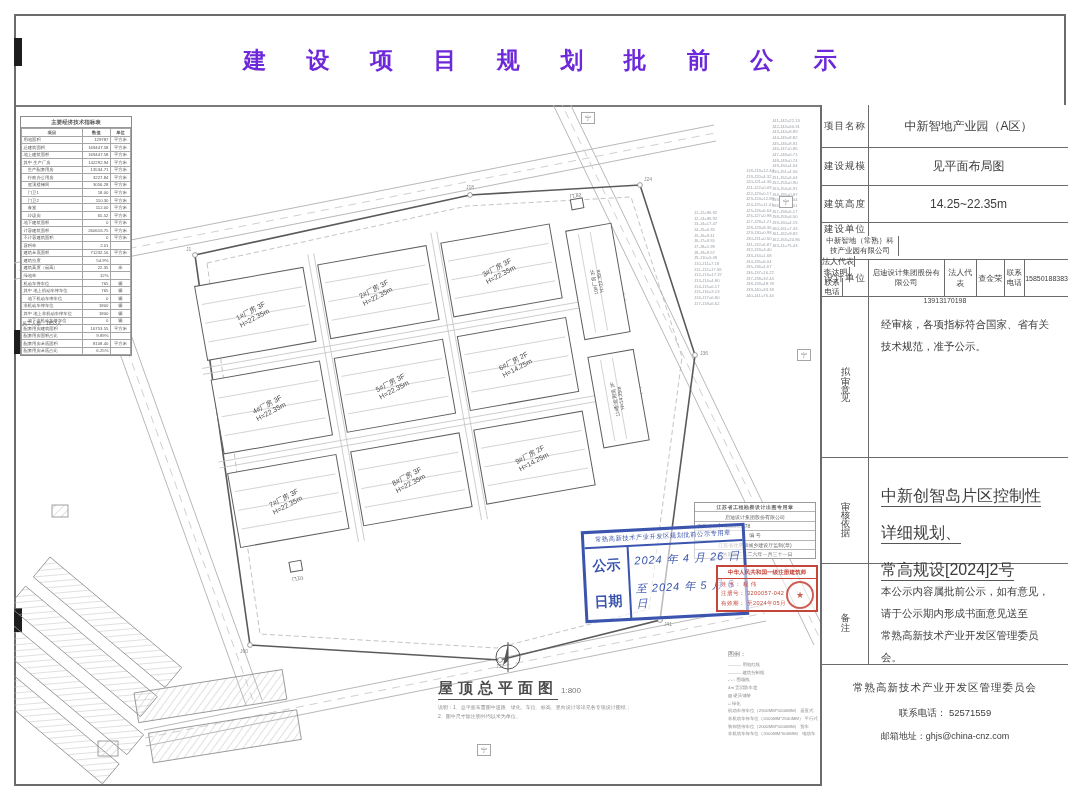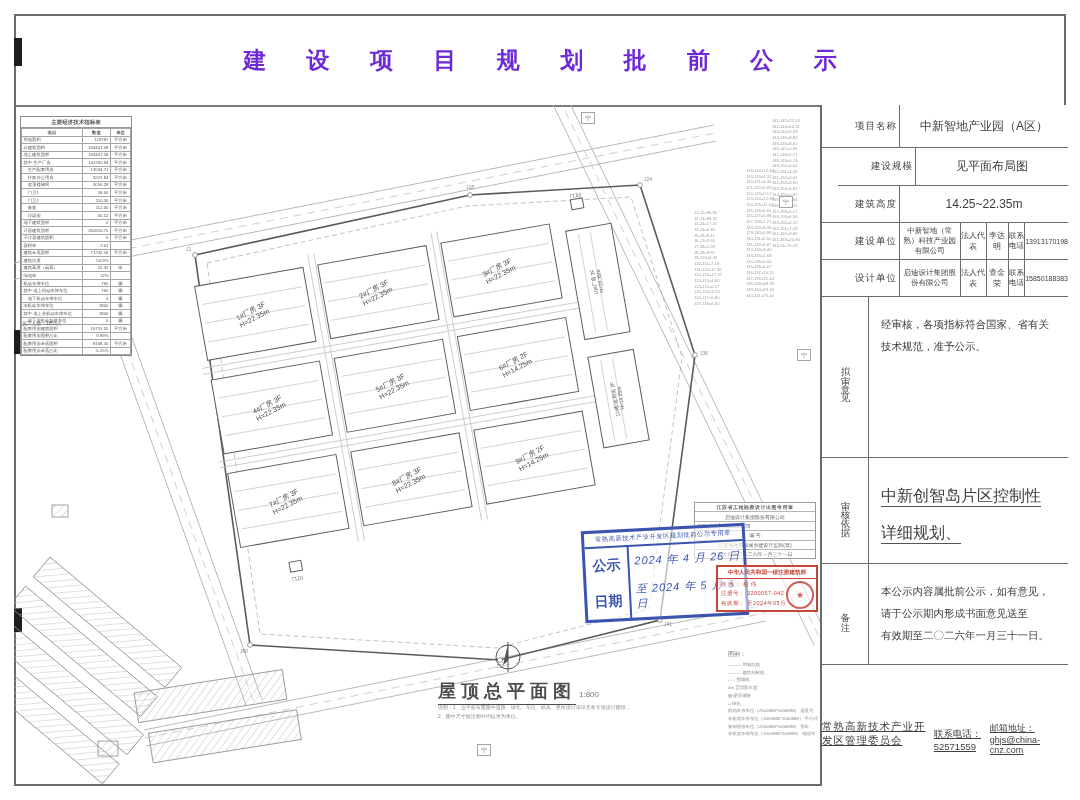--- a/index.html
+++ b/index.html
@@ -9,29 +9,29 @@
   .edge-tab{position:absolute;left:14px;width:8px;background:#1d1d1d;}
   
   .hdr{position:absolute;left:16px;top:16px;width:1048px;height:89px;border-bottom:2px solid #7a7a7a;
        display:flex;align-items:center;justify-content:center;}
   .hdr .t{font-size:23px;font-weight:600;letter-spacing:17px;color:#6d28d9;padding-left:17px;}
   
   .panel{position:absolute;left:820px;top:105px;width:246px;height:681px;border-left:2px solid #6b6b6b;
          display:flex;flex-direction:column;background:#fff;}
   .prow{display:flex;border-bottom:1px solid #6b6b6b;}
   .plabel{width:46px;min-width:46px;border-right:1px solid #6b6b6b;display:flex;align-items:center;justify-content:center;
-          font-size:9.5px;letter-spacing:1px;color:#444;text-align:center;padding-left:31px;}
+          font-size:9.5px;letter-spacing:1px;color:#444;text-align:center;}
   .plabel.vert{writing-mode:vertical-lr;letter-spacing:9px;padding:6px 0;}
   .pval{flex:1;display:flex;align-items:center;justify-content:center;font-size:12px;color:#3d3d3d;text-align:center;}
   .subcell{display:flex;align-items:center;justify-content:center;text-align:center;border-right:1px solid #6b6b6b;color:#3d3d3d;}
   .subcell:last-child{border-right:none;}
   .opinion,.remark{flex:1;font-size:10.5px;line-height:2.1;padding:16px 12px;color:#3d3d3d;white-space:pre-line;}
   .basis{flex:1;font-size:16px;line-height:2.3;padding:20px 12px;color:#3d3d3d;}
   .basis span{border-bottom:1px solid #555;padding-bottom:2px;}
-  .pfooter{flex:1;display:flex;flex-direction:row;align-items:center;padding-top:16px;text-decoration:underline;}
+  .pfooter{flex:1;display:flex;flex-direction:column;align-items:center;padding-top:16px;}
   .pfooter .org{font-size:10.5px;letter-spacing:1px;color:#3d3d3d;}
   .pfooter .tel{font-size:9.5px;margin-top:12px;color:#3d3d3d;}
   .pfooter .mail{font-size:9px;margin-top:10px;color:#3d3d3d;}
   
   .ind{position:absolute;left:20px;top:116px;width:110px;background:#fff;border:1px solid #8a8a8a;font-size:4.3px;color:#555;}
   .ind .cap{font-size:5.5px;text-align:center;padding:1.5px 0;border-bottom:0.5px solid #999;font-weight:bold;}
   .ind table{border-collapse:collapse;width:100%;}
   .ind th,.ind td{border:0.5px solid #a5a5a5;padding:0.6px 1.5px;line-height:1.25;}
   .ind th{font-weight:bold;text-align:center;}
   .ind td:nth-child(2){text-align:right;}
@@ -55,21 +55,21 @@
   .stamp-red .sr-seal{position:absolute;right:2px;top:14px;width:24px;height:24px;border:2px solid #c4453a;border-radius:50%;
                       display:flex;align-items:center;justify-content:center;font-size:9px;opacity:0.85;}
   .certbox{position:absolute;left:694px;top:502px;width:120px;background:#fff;border:1px solid #9a9a9a;font-size:5px;color:#666;}
   .certbox div{padding:1.2px 2px;text-align:center;border-bottom:0.5px solid #b5b5b5;}
   .certbox div:last-child{border-bottom:none;}
   .certbox .c1{font-weight:bold;letter-spacing:0.5px;}
   .certbox .c3{display:flex;}
   .certbox .c3 span:first-child{border-right:0.5px solid #b5b5b5;padding-right:2px;margin-right:2px;}
   
   .plan-label{position:absolute;left:438px;top:679px;display:flex;align-items:baseline;}
-  .plan-label .pt{font-size:18px;font-weight:bold;letter-spacing:5px;color:#4c4c4c;border-bottom:1.5px solid #4c4c4c;padding-bottom:1px;text-align:center;}
+  .plan-label .pt{font-size:15px;font-weight:bold;letter-spacing:5px;color:#4c4c4c;border-bottom:1.5px solid #4c4c4c;padding-bottom:1px;text-align:center;}
   .plan-label .ps{font-size:8px;color:#777;margin-left:3px;}
   .plan-notes{position:absolute;left:438px;top:703px;width:230px;font-size:5px;line-height:1.8;color:#8a8a8a;white-space:pre-line;}
   .legend{position:absolute;left:728px;top:650px;width:92px;font-size:4.4px;color:#8a8a8a;}
   .legend .lt{font-size:6px;margin-bottom:2px;color:#777;}
   .legend .li{white-space:pre-line;line-height:1.75;}
   .road-label{position:absolute;width:12px;height:10px;border:0.5px solid #a5a5a5;background:#fff;
               display:flex;align-items:center;justify-content:center;font-size:6px;color:#888;}
 </style>
 </head>
 <body>
@@ -515,29 +515,29 @@
 非机动车停车位（2000MM*2500MM） 平行式
 装卸货停车位（2000MM*5000MM） 货车
 非机动车停车位（2000MM*600MM） 电动车</div>
   </div>
 
   <div class="panel">
     <div class="prow" style="height:42px;">
       <div class="plabel">项目名称</div>
       <div class="pval">中新智地产业园（A区）</div>
     </div>
-    <div class="prow" style="height:37px;margin-left:16px;">
+    <div class="prow" style="height:37px;">
       <div class="plabel">建设规模</div>
       <div class="pval">见平面布局图</div>
     </div>
     <div class="prow" style="height:36px;">
       <div class="plabel">建筑高度</div>
       <div class="pval">14.25~22.35m</div>
     </div>
-    <div class="prow" style="height:36px;">
+    <div class="prow" style="height:36px;flex-direction:column;">
       <div class="plabel">建设单位</div>
       <div class="subcell" style="width:74px;font-size:7.5px;line-height:1.3;padding:0 1px;">中新智地（常熟）科技产业园有限公司</div>
       <div class="subcell" style="width:32px;font-size:8px;">法人代表</div>
       <div class="subcell" style="width:27px;font-size:8px;">李达明</div>
       <div class="subcell" style="width:20px;font-size:7.5px;line-height:1.3;">联系电话</div>
       <div class="subcell" style="flex:1;font-size:7px;">13913170198</div>
     </div>
     <div class="prow" style="height:36px;">
       <div class="plabel">设计单位</div>
       <div class="subcell" style="width:74px;font-size:7.5px;line-height:1.3;padding:0 1px;">启迪设计集团股份有限公司</div>
@@ -548,27 +548,28 @@
     </div>
     <div class="prow" style="height:160px;">
       <div class="plabel vert">拟审意见</div>
       <div class="opinion">经审核，各项指标符合国家、省有关
 技术规范，准予公示。</div>
     </div>
     <div class="prow" style="height:105px;">
       <div class="plabel vert">审核依据</div>
       <div class="basis">
         <div><span>中新创智岛片区控制性详细规划、</span></div>
+        <div><span>常高规设[2024]2号</span></div>
       </div>
     </div>
     <div class="prow" style="height:100px;">
       <div class="plabel vert">备注</div>
       <div class="remark">本公示内容属批前公示，如有意见，
 请于公示期内形成书面意见送至
-有效期至二〇二六年一月三十一日。</div>
+常熟高新技术产业开发区管理委员会。</div>
     </div>
     <div class="pfooter">
       <div class="org">常熟高新技术产业开发区管理委员会</div>
       <div class="tel">联系电话：  52571559</div>
       <div class="mail">邮箱地址：ghjs@china-cnz.com</div>
     </div>
   </div>
 </div>
 
 </body></html>

